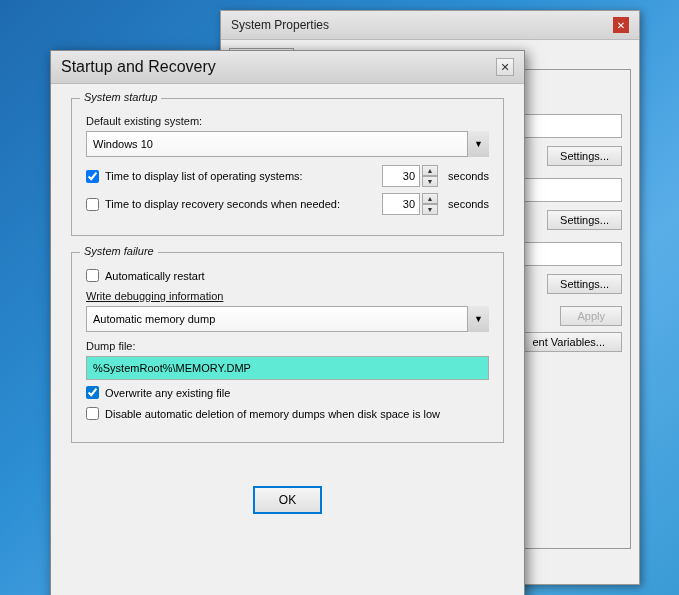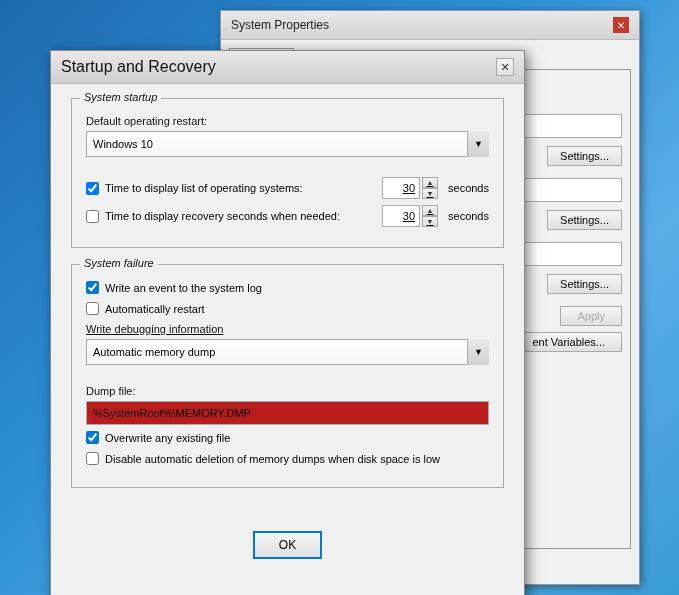--- a/index.html
+++ b/index.html
@@ -183,21 +183,21 @@
     }
 
     .form-label {
       font-size: 11px;
       margin-bottom: 4px;
       color: #111;
     }
 
     .dropdown-container {
       position: relative;
-      margin-bottom: 20px;
+      margin-bottom: 8px;
     }
     .dropdown {
       width: 100%;
       height: 26px;
       border: 1px solid #aaa;
       background: linear-gradient(to bottom, #ffffff, #f5f5f5);
       appearance: none;
       padding: 3px 24px 3px 6px;
       font-size: 11px;
       cursor: pointer;
@@ -237,21 +237,20 @@
       margin-bottom: 6px;
       font-size: 11px;
     }
     .spinbox-label {
       flex: 1;
     }
     .spinbox-container {
       display: flex;
       align-items: center;
       gap: 2px;
-      text-decoration: underline;
     }
     .spinbox-input {
       width: 38px;
       height: 22px;
       border: 1px solid #aaa;
       text-align: right;
       padding: 2px 4px;
       font-size: 11px;
     }
     .spinbox-btns {
@@ -270,21 +269,21 @@
       justify-content: center;
       color: #333;
       line-height: 1;
       padding: 0;
     }
 
     .textinput {
       width: 100%;
       height: 24px;
       border: 1px solid #aaa;
-      background: #b91c1c;
+      background: #5eead4;
       padding: 2px 6px;
       font-size: 11px;
       margin-bottom: 6px;
     }
 
     .dialog-footer {
       display: flex;
       justify-content: center;
       gap: 10px;
       padding: 10px 20px;
@@ -343,21 +342,21 @@
   <div class="dialog-titlebar">
     <span class="dialog-title">Startup and Recovery</span>
     <button class="dialog-close-btn">✕</button>
   </div>
 
   <div class="dialog-body">
 
     <div class="group-box">
       <span class="group-label">System startup</span>
       <div style="margin-top:6px;">
-        <div class="form-label">Default operating restart:</div>
+        <div class="form-label">Default existing system:</div>
         <div class="dropdown-container">
           <select class="dropdown">
             <option value="Windows 10">Windows 10</option>
           </select>
           <div class="dropdown-arrow">▼</div>
         </div>
 
         <div class="spinbox-row">
           <input type="checkbox" checked="" style="">
           <span class="spinbox-label">Time to display list of operating systems:</span>
@@ -383,24 +382,20 @@
           </div>
           <span style="margin-left:4px;font-size:11px;">seconds</span>
         </div>
       </div>
     </div>
 
     <div class="group-box">
       <span class="group-label">System failure</span>
       <div style="margin-top:6px;">
 
-        <div class="checkbox-row">
-          <input type="checkbox" checked="" style="">
-          <span>Write an event to the system log</span>
-        </div>
 
         <div class="checkbox-row">
           <input type="checkbox" style="">
           <span>Automatically restart</span>
         </div>
 
         <div class="form-label" style="margin-top:4px;margin-bottom:4px;text-decoration:underline;">Write debugging information</div>
 
         <div class="dropdown-container">
           <select class="dropdown">

